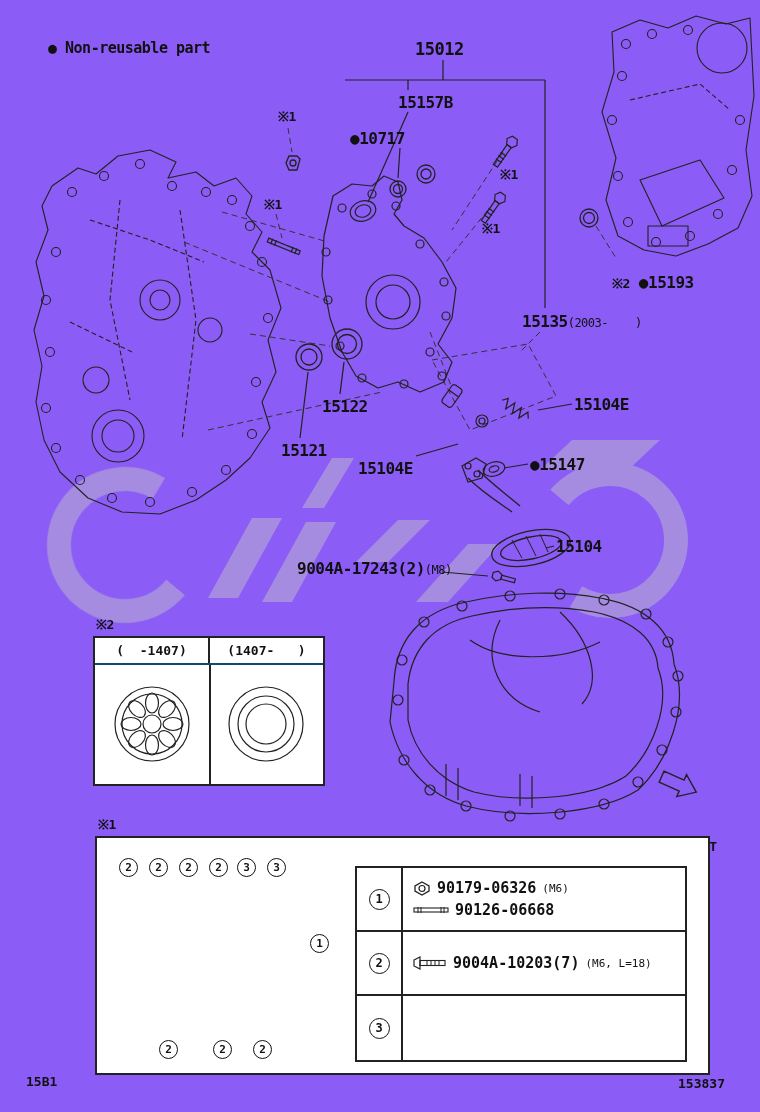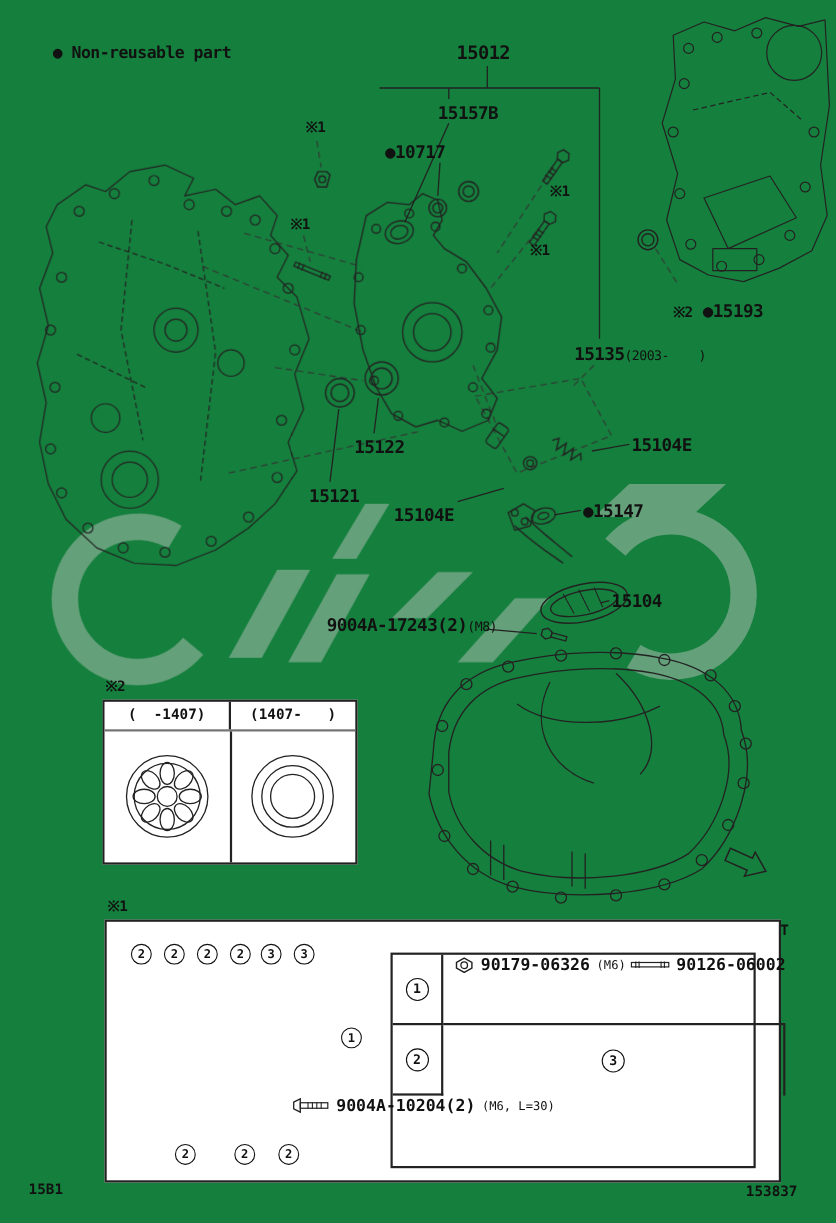--- a/index.html
+++ b/index.html
@@ -1,38 +1,38 @@
 <!DOCTYPE html>
 <html><head>
 <meta charset="utf-8">
 <style>
   *{margin:0;padding:0;box-sizing:border-box}
   body{background:#ffffff}
-  .page{position:relative;width:760px;height:1112px;background:#15803d;
+  .page{position:relative;width:760px;height:1112px;background:#8b5cf6;
         font-family:"DejaVu Sans Mono",monospace;color:#111;overflow:hidden}
   .art{position:absolute;left:0;top:0}
   .lbl{position:absolute;font-weight:bold;font-size:16px;line-height:1.1;
        white-space:pre;letter-spacing:-0.5px;color:#111}
   .big{font-size:17px}
   .ref{font-size:13px}
   .note{font-size:12px;font-weight:normal}
   .seal-table{position:absolute;left:93px;top:636px;width:232px;height:150px;border:2px solid #222;background:#fff}
-  .seal-header{display:flex;height:27px;border-bottom:2px solid #737373}
+  .seal-header{display:flex;height:27px;border-bottom:2px solid #0c4a6e}
   .seal-header>div{flex:1;display:flex;align-items:center;justify-content:center;
        font-weight:bold;font-size:13px;white-space:pre}
   .seal-header>div:first-child{border-right:2px solid #222}
   .seal-body{position:relative;height:119px}
   .seal-div{position:absolute;left:114px;top:0;height:100%;border-left:2px solid #222}
   .detail-box{position:absolute;left:95px;top:836px;width:615px;height:239px;border:2px solid #222;background:#fff}
   .bolt-table{position:absolute;left:258px;top:28px;width:332px;height:196px;border:2px solid #222;
        display:grid;grid-template-columns:46px 1fr;grid-template-rows:1fr 1fr 1fr;background:#fff}
   .cell{display:flex;align-items:center}
   .cell-num{justify-content:center;border-right:2px solid #222}
   .rb{border-bottom:2px solid #222}
-  .cell-parts{flex-direction:row;align-items:flex-start;justify-content:center;gap:4px;padding-left:10px}
+  .cell-parts{flex-direction:column;align-items:flex-start;justify-content:center;gap:4px;padding-left:10px}
   .pline{display:flex;align-items:center;gap:6px;font-weight:bold;font-size:15px;white-space:pre}
   .pnote{font-size:11px;font-weight:normal}
   .cnum{width:21px;height:21px;border:1.7px solid #111;border-radius:50%;
         display:inline-flex;align-items:center;justify-content:center;
         font-size:12px;font-weight:bold;background:#fff}
   .callout{position:absolute;width:19px;height:19px;border:1.6px solid #111;border-radius:50%;
         display:flex;align-items:center;justify-content:center;font-size:11px;font-weight:bold;background:#fff;z-index:3}
   .foot{position:absolute;font-size:13px;font-weight:bold}
 </style>
 </head>
@@ -391,39 +391,39 @@
               <circle cx="9" cy="7.5" r="3" fill="none" stroke="#222" stroke-width="1.2"></circle>
             </svg>
           <span>90179-06326</span>
           <span class="pnote">(M6)</span>
         </div>
         <div class="pline">
           <svg width="36" height="10" viewBox="0 0 36 10">
               <rect x="1" y="3" width="34" height="4" fill="none" stroke="#222" stroke-width="1.1"></rect>
               <path d="M5,2 L5,8 M8,2 L8,8 M28,2 L28,8 M31,2 L31,8" stroke="#222" stroke-width="1"></path>
             </svg>
-          <span>90126-06002</span>
+          <span>90126-06668</span>
         </div>
       </div>
       <div class="cell cell-num rb">
         <span class="cnum">2</span>
       </div>
-      <div class="cell cell-num">
-        <span class="cnum">3</span>
-      </div>
-      <div class="cell cell-parts">
+      <div class="cell cell-parts rb">
         <div class="pline">
           <svg width="34" height="14" viewBox="0 0 34 14">
               <polygon points="1,4 7,1 7,13 1,10" fill="none" stroke="#222" stroke-width="1.2"></polygon>
               <rect x="7" y="4.5" width="25" height="5" fill="none" stroke="#222" stroke-width="1.1"></rect>
               <path d="M14,4 L14,10 M18,4 L18,10 M22,4 L22,10 M26,4 L26,10" stroke="#222" stroke-width="1"></path>
             </svg>
-          <span>9004A-10204(2)</span>
-          <span class="pnote">(M6, L=30)</span>
+          <span>9004A-10203(7)</span>
+          <span class="pnote">(M6, L=18)</span>
         </div>
+      </div>
+      <div class="cell cell-num">
+        <span class="cnum">3</span>
       </div>
     </div>
   </div>
 
   <div class="callout" style="left:119px;top:858px">2</div>
   <div class="callout" style="left:149px;top:858px">2</div>
   <div class="callout" style="left:179px;top:858px">2</div>
   <div class="callout" style="left:209px;top:858px">2</div>
   <div class="callout" style="left:237px;top:858px">3</div>
   <div class="callout" style="left:267px;top:858px">3</div>

